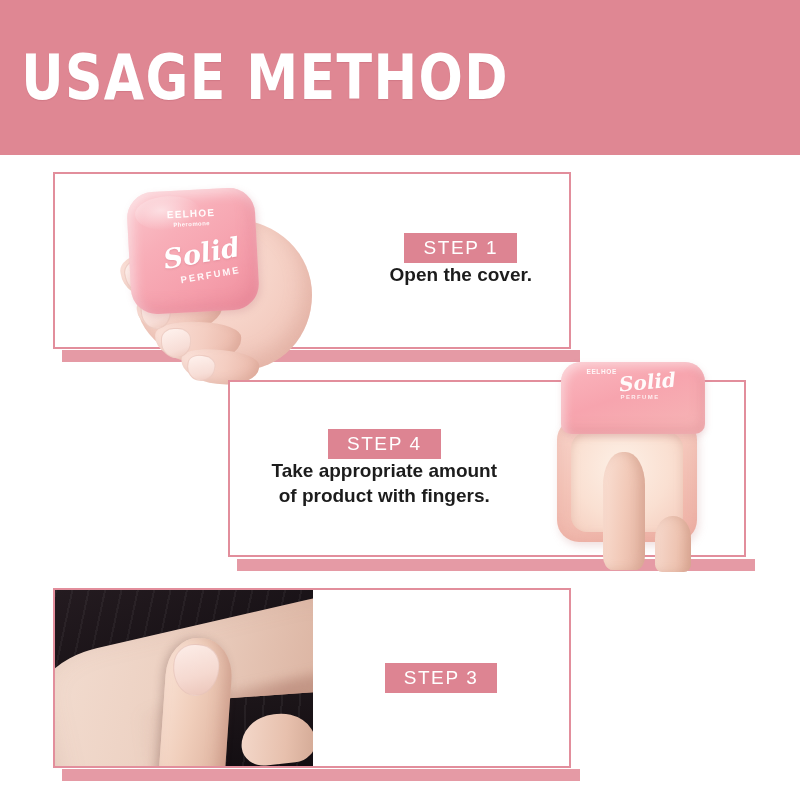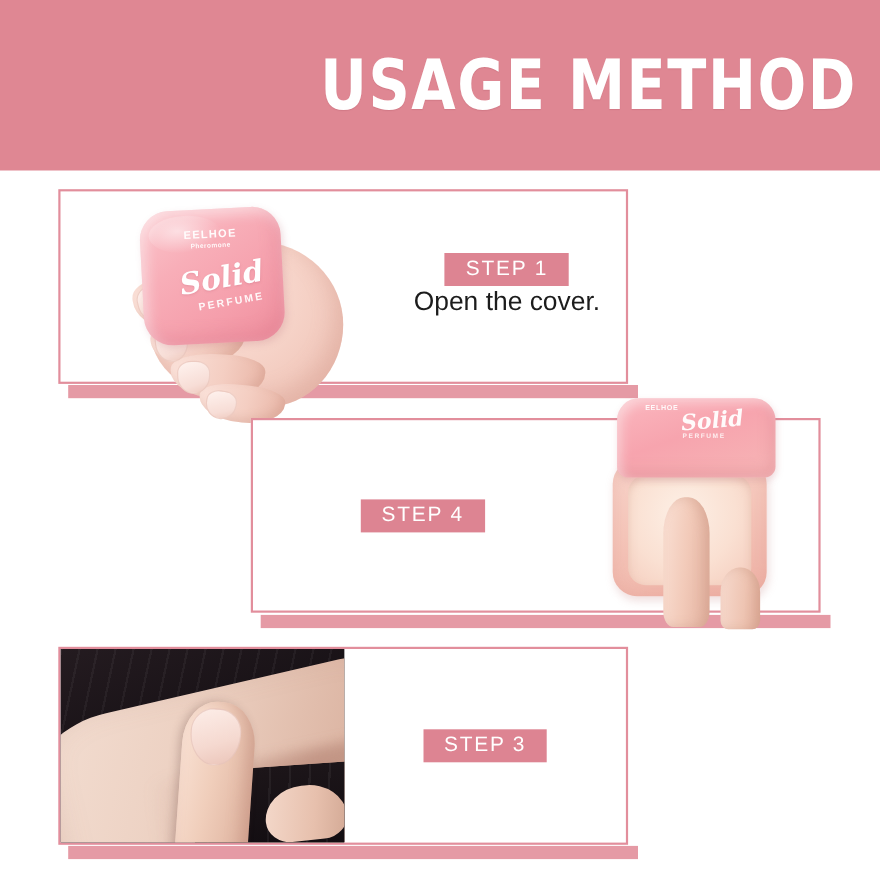--- a/index.html
+++ b/index.html
@@ -19,21 +19,21 @@
   
   .header-banner {
     position: absolute;
     left: 0;
     top: 0;
     width: 800px;
     height: 155px;
     background: #df8793;
     display: flex;
     align-items: center;
-    justify-content: flex-end;
+    justify-content: flex-start;
   }
   .header-title {
     color: #ffffff;
     font-family: "Liberation Sans Narrow", "DejaVu Sans Condensed", "Liberation Sans", sans-serif;
     font-weight: 700;
     font-size: 63px;
     letter-spacing: 1.5px;
     line-height: 1;
     transform: scaleX(0.92);
     transform-origin: center;
@@ -72,22 +72,22 @@
     color: #ffffff;
     font-size: 19px;
     font-weight: 400;
     letter-spacing: 1.6px;
     padding: 5px 19px 6px 19px;
     line-height: 1;
     white-space: nowrap;
   }
   .step-text {
     color: #1c1c1c;
-    font-size: 24px;
-    font-weight: 400;
+    font-size: 19px;
+    font-weight: 700;
     line-height: 1.28;
     text-align: center;
     margin-top: 0;
     white-space: pre-line;
   }
 
   
   .photo-area {
     position: relative;
     overflow: visible;
@@ -416,20 +416,22 @@
   </div>
 </div>
 
 <div class="card-shadow" style="left:237px; top:559px; width:518px; height:12px;"></div>
 
 <div class="step-card" style="left:228px; top:380px; width:518px; height:177px;">
   <div class="card-inner">
 
     <div class="text-block" style="width:300px; padding-left:6px;">
       <div class="step-badge">STEP 4</div>
+      <div class="step-text">Take appropriate amount
+of product with fingers.</div>
     </div>
 
     <div class="photo-area" style="width:214px; height:177px;">
       <div class="open-pack">
         <div class="pack-base"></div>
         <div class="pack-well"></div>
         <div class="dip-finger"></div>
         <div class="dip-finger2"></div>
         <div class="pack-lid">
           <div class="lid-brand">EELHOE</div>

